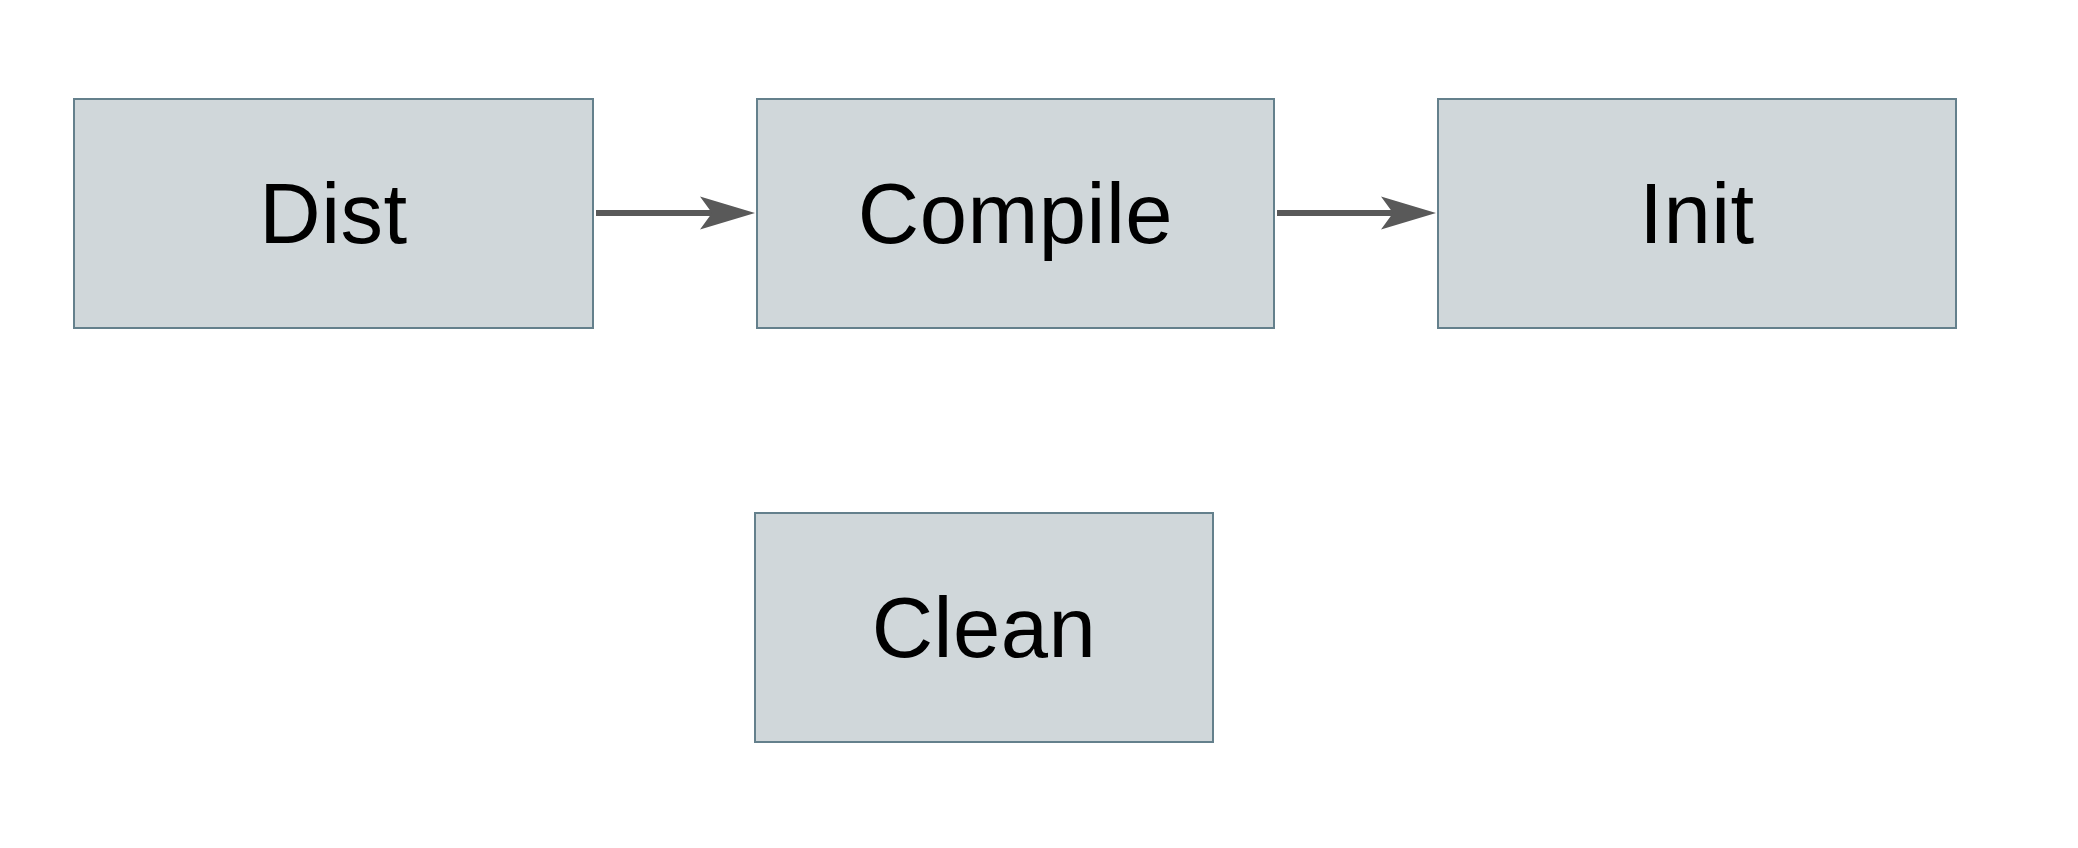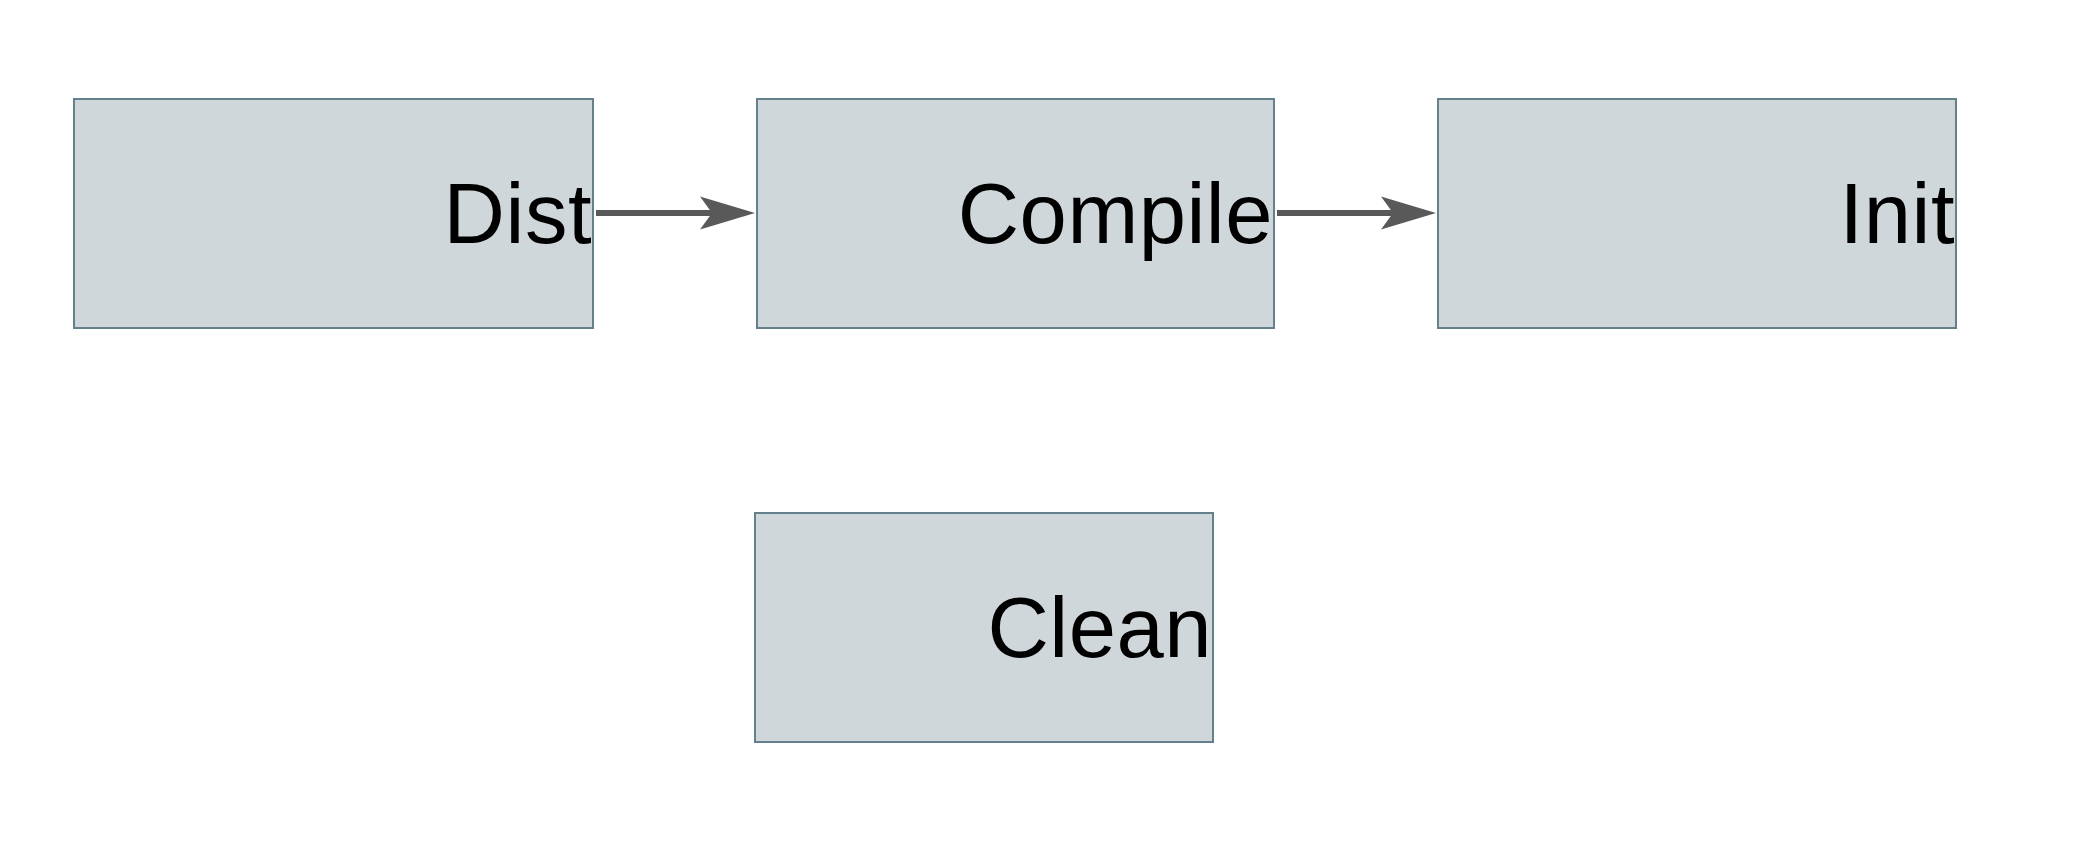--- a/index.html
+++ b/index.html
@@ -18,21 +18,21 @@
     background: var(--background);
     font-family: "Liberation Sans", sans-serif;
     overflow: hidden;
   }
   .node {
     position: absolute;
     background: var(--node-fill);
     border: 2.5px solid var(--node-border);
     display: flex;
     align-items: center;
-    justify-content: flex-end;
+    justify-content: center;
   }
   .node .label {
     font-size: 85px;
     font-weight: 400;
     color: var(--text);
     letter-spacing: 0.5px;
     line-height: 1;
     white-space: nowrap;
   }
   .node-dist    { left: 73px;   top: 98px;  width: 521px; height: 231px; }

